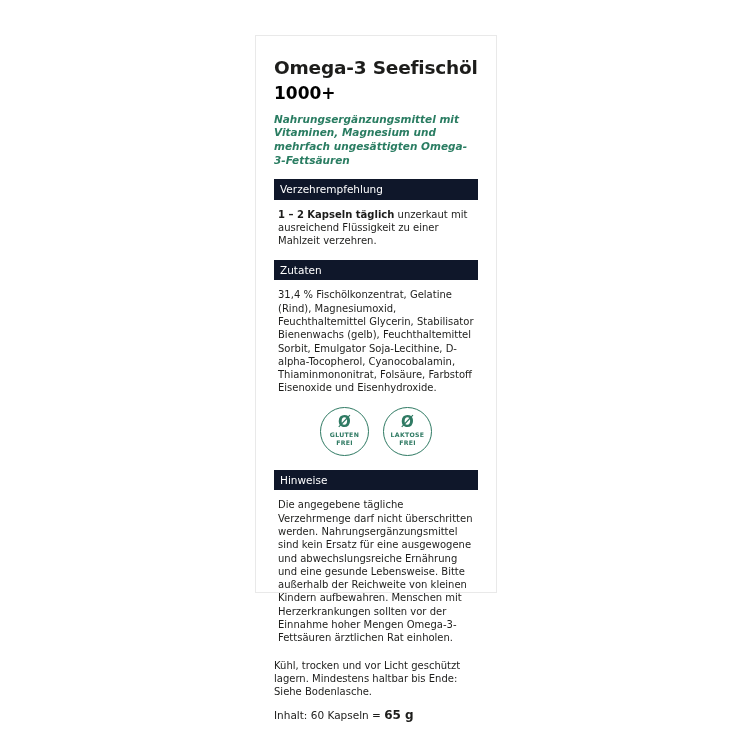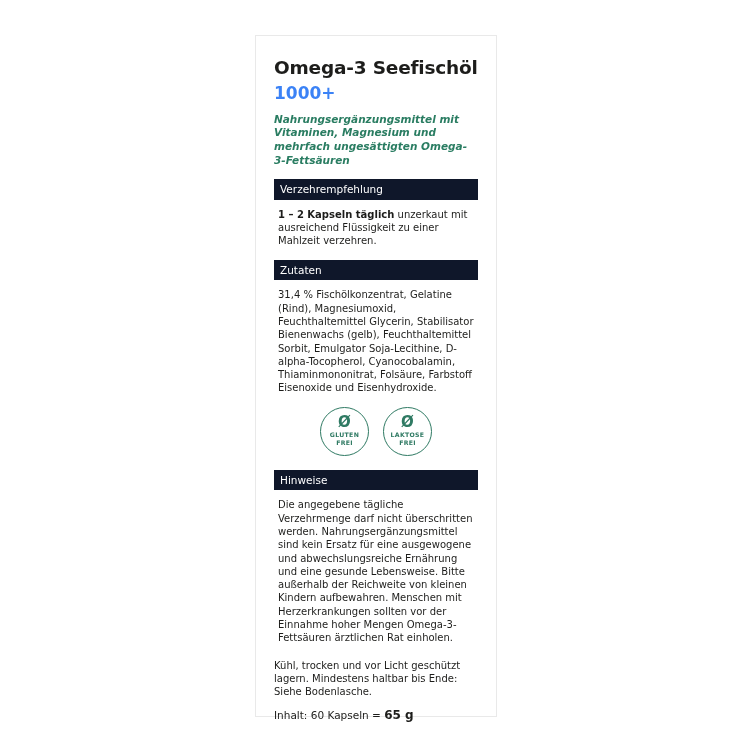--- a/index.html
+++ b/index.html
@@ -11,21 +11,21 @@
     height: 750px;
     background: #ffffff;
     font-family: "DejaVu Sans", "Liberation Sans", sans-serif;
     overflow: hidden;
   }
   #package {
     position: absolute;
     left: 255px;
     top: 35px;
     width: 242px;
-    height: 682px;
+    height: 558px;
     background: #ffffff;
     border: 1px solid #e9e9e9;
     box-sizing: border-box;
     padding: 0;
   }
   .inner {
     padding: 22px 18px 10px 18px;
     box-sizing: border-box;
     height: 100%;
     position: relative;
@@ -34,21 +34,21 @@
     font-size: 18.5px;
     font-weight: bold;
     color: #1d1d1b;
     letter-spacing: -0.2px;
     line-height: 1.12;
     margin: 0 0 4px 0;
   }
   .product-sub {
     font-size: 17px;
     font-weight: bold;
-    color: #3b82f6;
+    color: #000000;
     letter-spacing: 0px;
     margin: 0 0 10px 0;
   }
   .descriptor {
     font-size: 10.5px;
     color: #2a7d62;
     font-weight: bold;
     line-height: 1.3;
     margin: 0 0 12px 0;
     font-style: italic;

